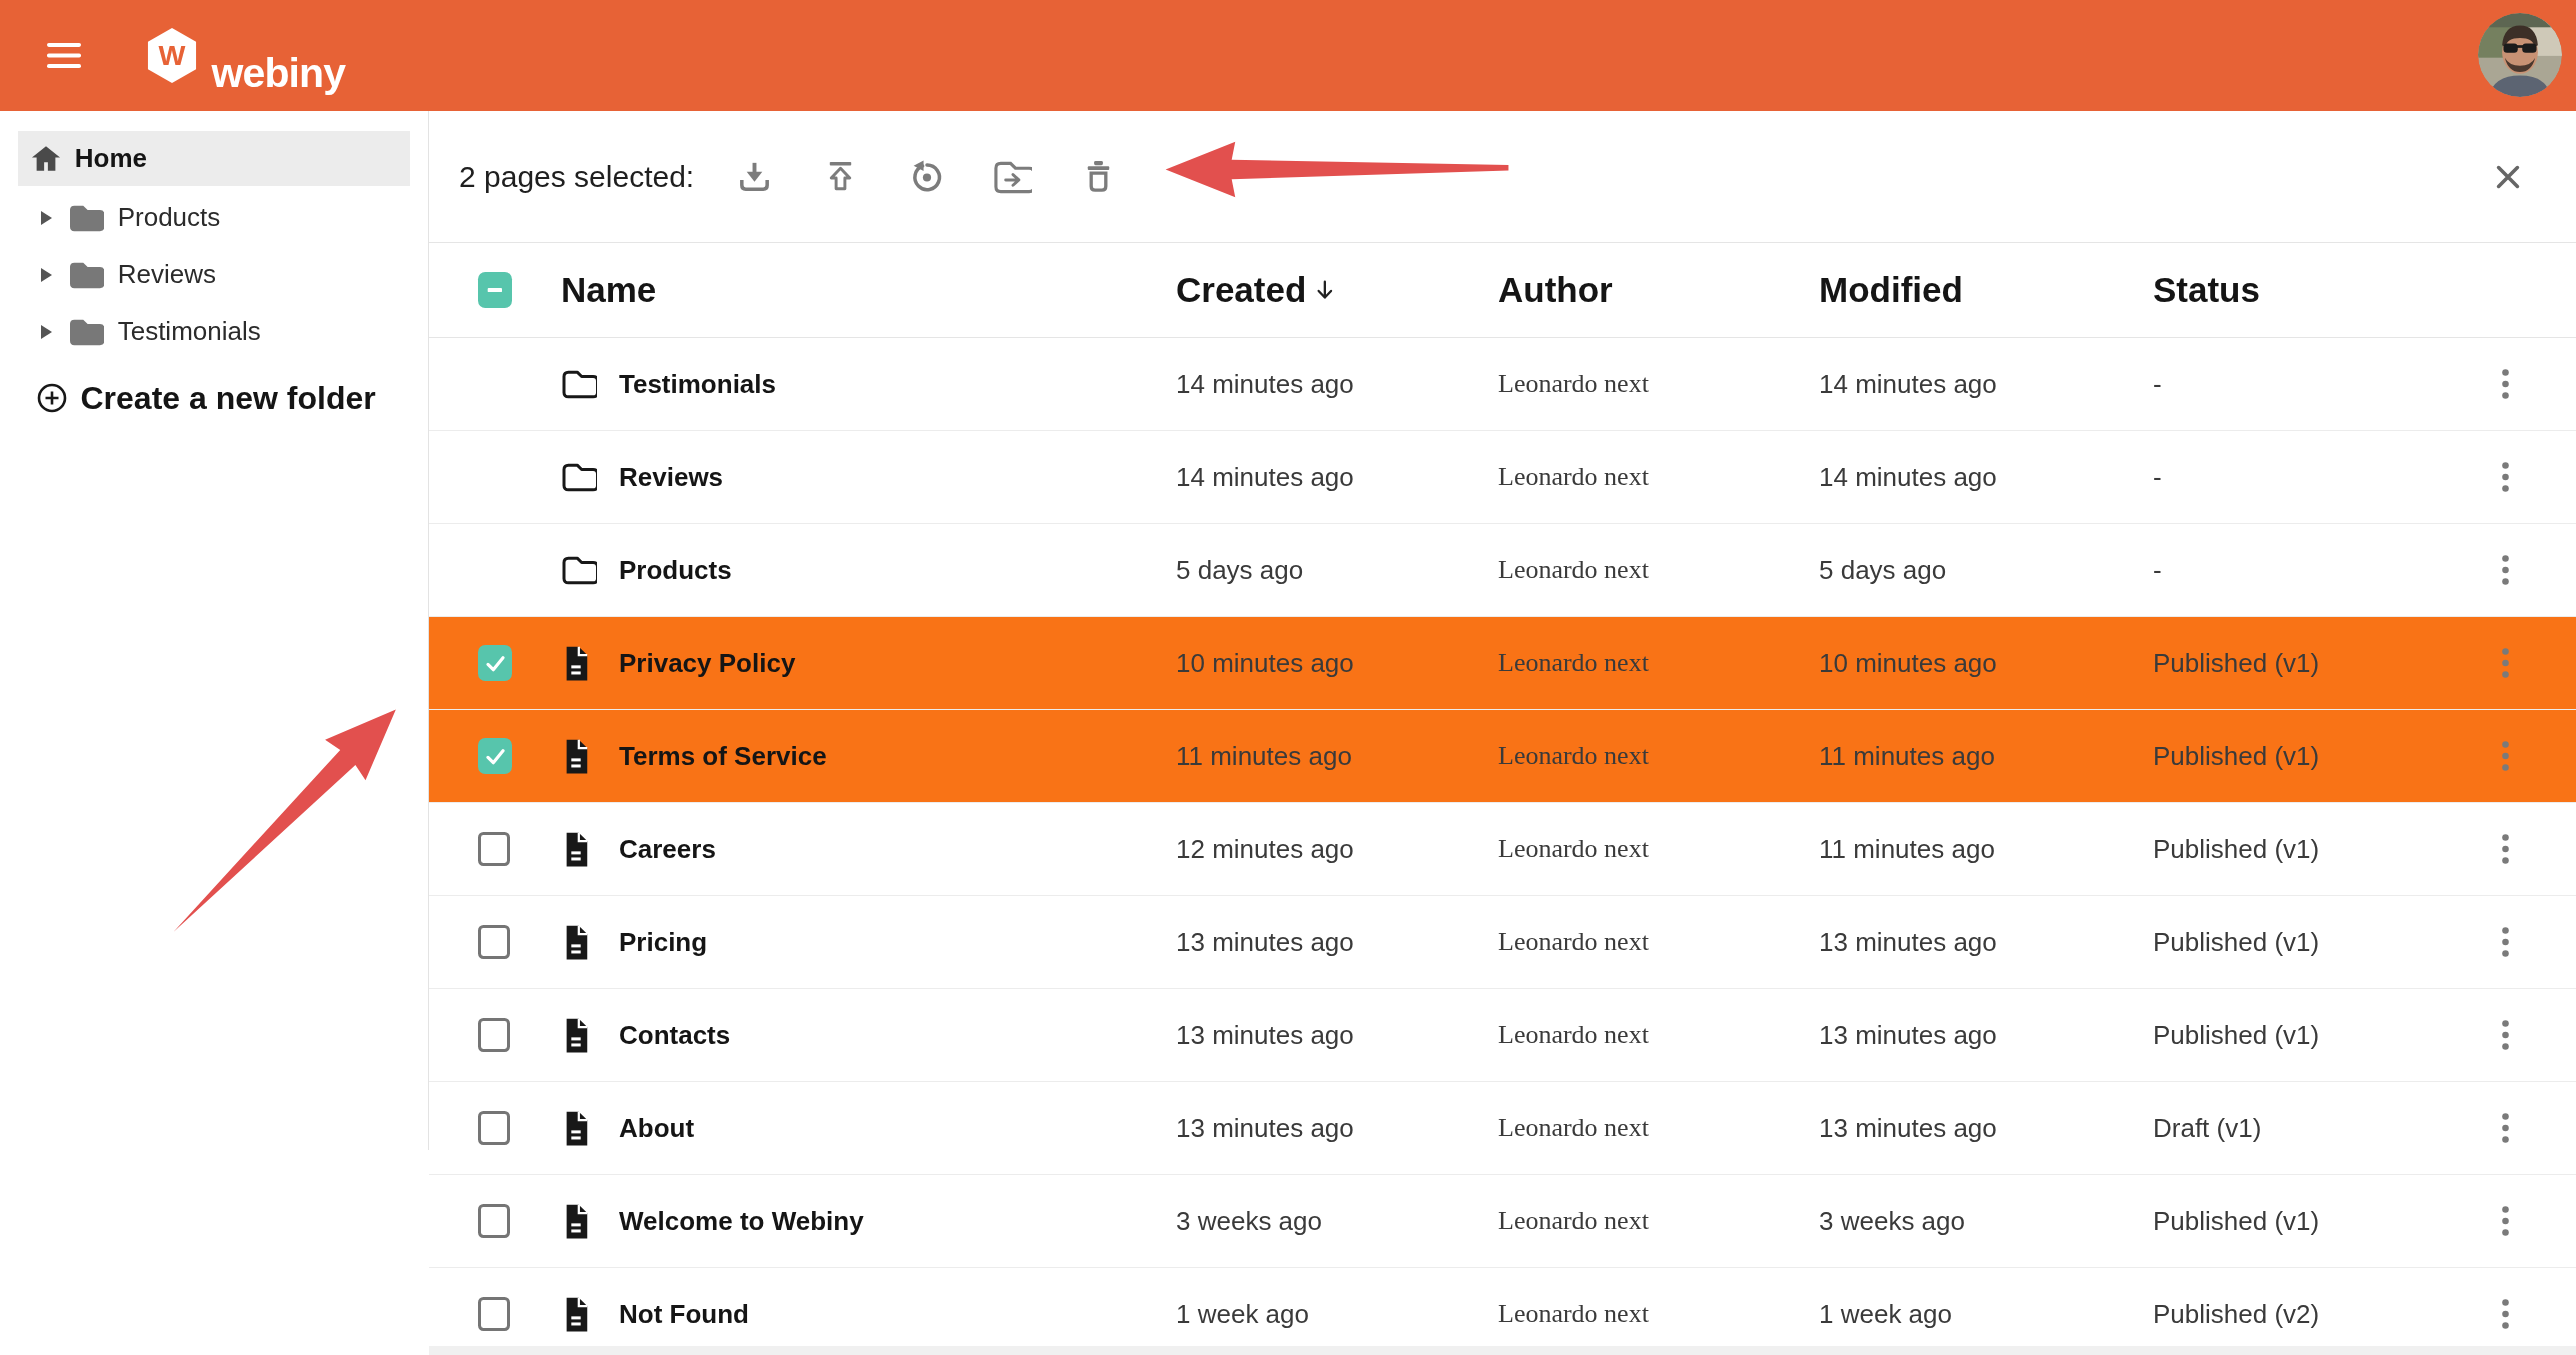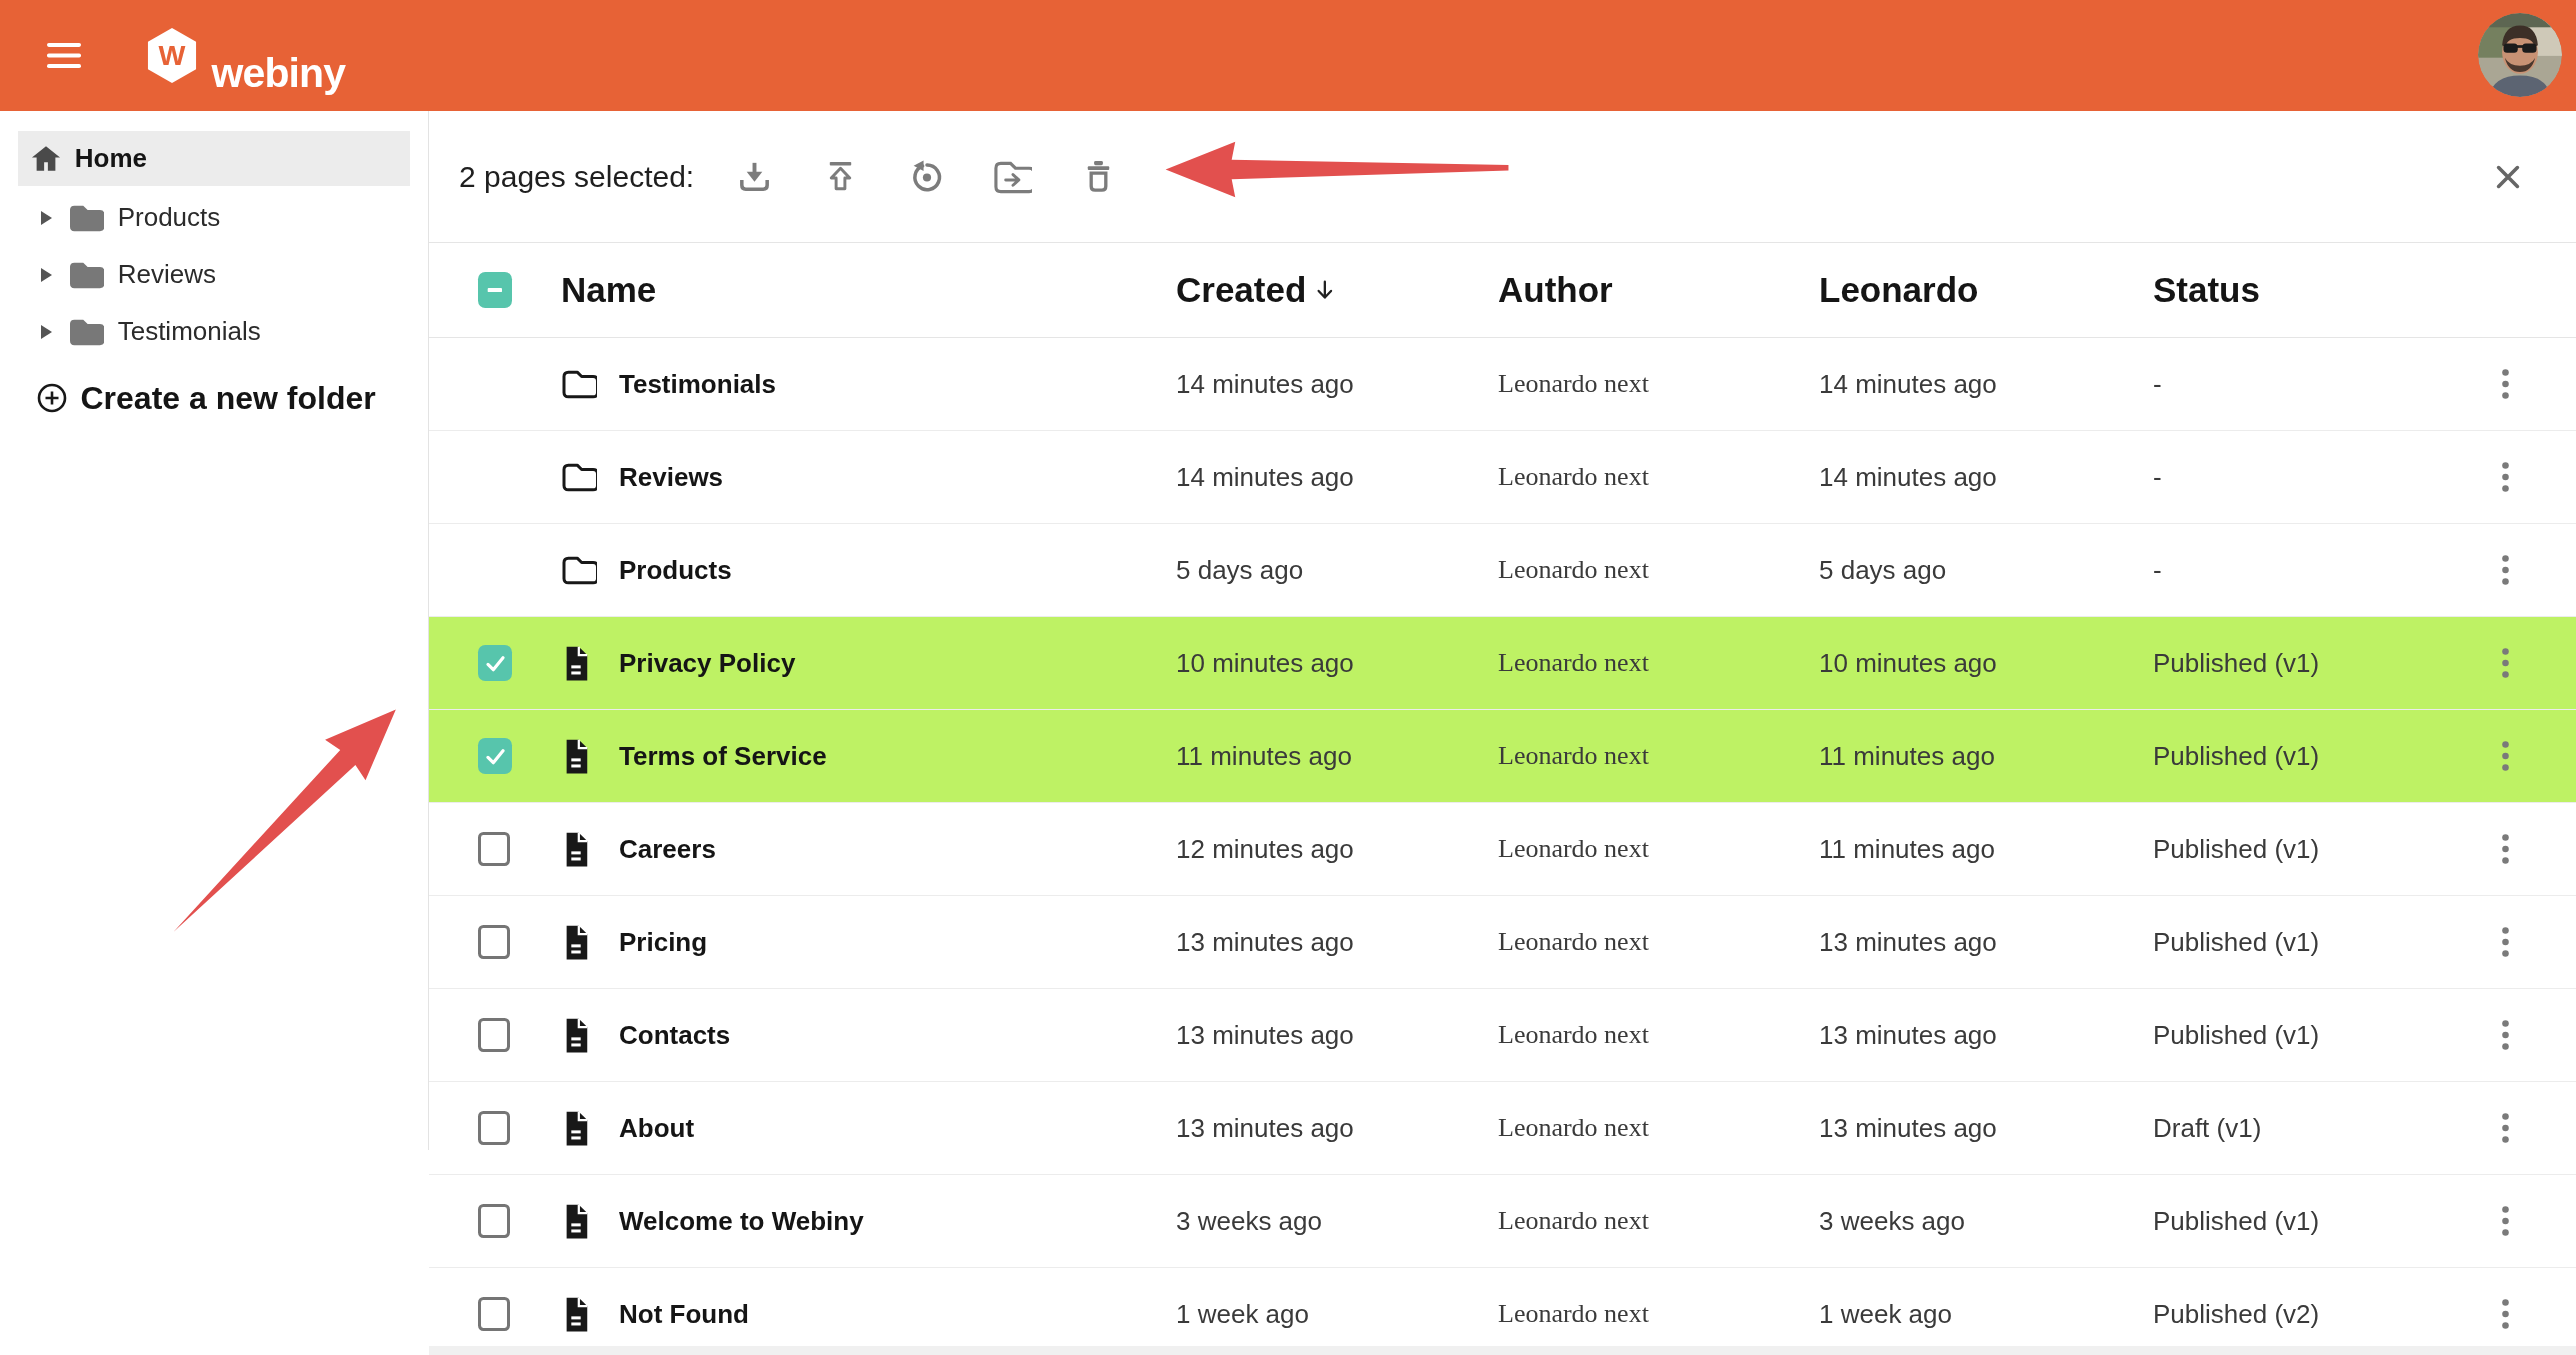--- a/index.html
+++ b/index.html
@@ -49,21 +49,21 @@
   .act-btn:first-of-type { margin-left:41px; }
   .close-btn { position:absolute; right:52px; top:50%; transform:translateY(-50%); width:32px; height:32px; cursor:pointer; background:none; border:none; }
 
   .thead { position:relative; height:95px; border-bottom:1.8px solid #e5e5e5; }
   .thead .hc { position:absolute; top:50%; transform:translateY(-50%); font-size:35px; font-weight:bold; color:#151515; display:flex; align-items:center; cursor:pointer; }
   .h-name { left:132px; } .h-created { left:747px; } .h-author { left:1069px; }
   .h-modified { left:1390px; } .h-status { left:1724px; }
   .sort-arrow { margin-left:9px; }
 
   .trow { position:relative; height:93px; border-bottom:1.8px solid #ececec; background:#ffffff; }
-  .trow.selected { background:#bef264;padding-left:9px; }
+  .trow.selected { background:#f97316;padding-left:9px; }
   .cell { position:absolute; top:50%; transform:translateY(-50%); font-size:26px; color:#3a3a3a; white-space:nowrap; }
   .c-cb { left:49px; } .c-icon { left:132px; height:39px; display:flex; align-items:center; }
   .c-name { left:190px; font-weight:bold; color:#151515; }
   .c-created { left:747px; } .c-author { left:1069px;font-family:Liberation Serif, serif; } .c-modified { left:1390px; } .c-status { left:1724px; }
   .c-kebab { right:65px; cursor:pointer; width:10.7px; display:flex; justify-content:center; }
 
   .cb { display:block; width:34px; height:36px; border-radius:7.2px; cursor:pointer; }
   .cb.unchecked { width:32px; height:34px; border:3.6px solid #757575; border-radius:5.4px; background:#ffffff; }
   .cb.checked, .cb.indeterminate { background:#57C5AC; display:flex; align-items:center; justify-content:center; }
 
@@ -211,21 +211,21 @@
         </span>
       </span>
       <span class="hc h-name">Name</span>
       <span class="hc h-created">
         <span>Created</span>
         <svg class="sort-arrow" width="19.7" height="23" viewBox="0 0 22 26">
           <path d="M11 3 V20 M4 13.5 L11 21 L18 13.5" fill="none" stroke="#222222" stroke-width="2.6" stroke-linecap="round" stroke-linejoin="round"></path>
         </svg>
       </span>
       <span class="hc h-author">Author</span>
-      <span class="hc h-modified">Leonardo</span>
+      <span class="hc h-modified">Modified</span>
       <span class="hc h-status">Status</span>
     </div>
 
     <div id="table-body">
         <div class="trow">
           <span class="cell c-icon">
             <svg width="36" height="30" viewBox="0 0 40 34">
               <path d="M3 8 q0 -5 5 -5 h10 l5 5 h13 q5 0 5 5 v13 q0 5 -5 5 H8 q-5 0 -5 -5 Z" fill="none" stroke="#181818" stroke-width="3.4" stroke-linejoin="round"></path>
             </svg>
           </span>

